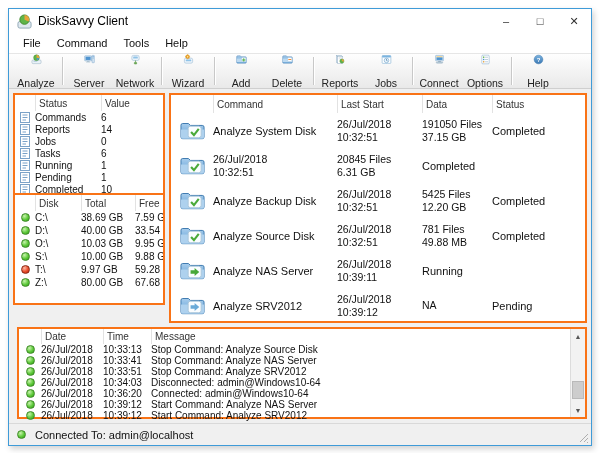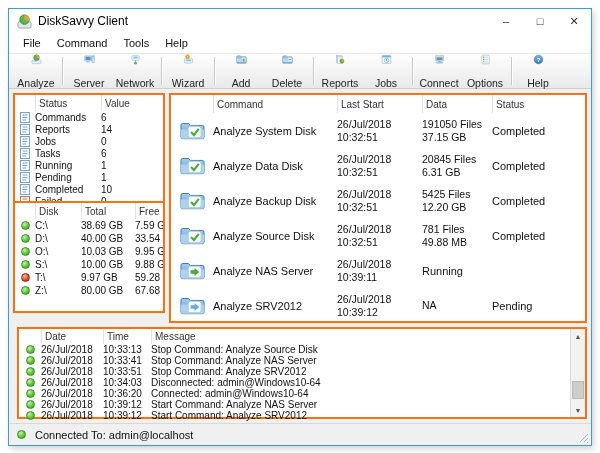--- a/index.html
+++ b/index.html
@@ -22,21 +22,21 @@
     background:linear-gradient(#fefefe,#e9e9e9); border-top:1px solid #e6e6e6; border-bottom:1px solid #cfcfcf;
     display:flex; align-items:center; padding-left:4px; }
   .tb-btn { width:46px; height:34px; display:flex; flex-direction:column; align-items:center; justify-content:center; gap:1px; }
   .tb-btn svg { width:21px; height:20px; }
   .tb-label { font-size:10.5px; color:#222; line-height:10px; white-space:nowrap;margin-top:12px; }
   .tb-sep { width:1px; height:28px; background:#c8c8c8; margin:0 3px; box-shadow:1px 0 0 #fff; }
   
   .workarea { position:absolute; left:0; top:80px; right:0; bottom:22px; background:#f0f0f0; }
   .panel { position:absolute; background:#fff; border:2px solid #f97316; }
   .status-panel { left:4px; top:4px; width:152px; height:114px; }
-  .disk-panel   { left:4px; top:112px; width:152px; height:112px; }
+  .disk-panel   { left:4px; top:104px; width:152px; height:112px; }
   .main-panel   { left:160px; top:4px; right:4px; height:230px; }
   .log-panel    { left:8px; top:238px; right:4px; height:92px; }
   .hdr-cell { font-size:10px; color:#333; padding-left:3px; border-left:1px solid #e2e2e2; display:flex; align-items:center; height:100%; overflow:hidden; }
   .hdr-cell:first-child { border-left:none; }
   
   .sp-hdr, .sp-row { display:grid; grid-template-columns:20px 66px 1fr; align-items:center; }
   .sp-hdr { height:16px; }
   .sp-row { height:12px; }
   .cell-txt { font-size:10px; color:#111; white-space:nowrap; overflow:hidden; }
   .icon-cell { display:flex; align-items:center; justify-content:center; }
@@ -434,21 +434,20 @@
         <span class="icon-cell cmd-icon" data-icon="folder-check">
           <svg viewBox="0 0 26 20">
               <path d="M1 4 q0-1.8 1.8-1.8 h6 l2 2 h12.4 q1.8 0 1.8 1.8 v10.2 q0 1.8 -1.8 1.8 H2.8 q-1.8 0 -1.8 -1.8 z" fill="url(#fold)" stroke="#3a78ae"></path>
               <path d="M1 8.5 h24 v7.7 q0 1.8 -1.8 1.8 H2.8 q-1.8 0 -1.8 -1.8 z" fill="#aed1ee"></path>
               <rect x="8.5" y="5" width="13.5" height="12" rx="2.5" fill="#fafdff" stroke="#aac6da"></rect>
               <path class="g-check" d="M11.5 11 l3 3.2 l5 -6.4" stroke="#4aaa3a" stroke-width="2.2" fill="none"></path>
               <path class="g-run" d="M11 9.2 h4.2 v-2.4 l4.8 4.2 -4.8 4.2 v-2.4 h-4.2 z" fill="#48a838"></path>
               <path class="g-pend" d="M11 9.2 h4.2 v-2.4 l4.8 4.2 -4.8 4.2 v-2.4 h-4.2 z" fill="#6aaad8"></path>
             </svg>
         </span>
-        <span class="mt-cell">Analyze Data Disk</span>
         <span class="mt-cell two-line"><span>26/Jul/2018</span><br><span>10:32:51</span></span>
         <span class="mt-cell two-line"><span>20845 Files</span><br><span>6.31 GB</span></span>
         <span class="mt-cell">Completed</span>
       </div>
 
       <div class="mt-row">
         <span class="icon-cell cmd-icon" data-icon="folder-check">
           <svg viewBox="0 0 26 20">
               <path d="M1 4 q0-1.8 1.8-1.8 h6 l2 2 h12.4 q1.8 0 1.8 1.8 v10.2 q0 1.8 -1.8 1.8 H2.8 q-1.8 0 -1.8 -1.8 z" fill="url(#fold)" stroke="#3a78ae"></path>
               <path d="M1 8.5 h24 v7.7 q0 1.8 -1.8 1.8 H2.8 q-1.8 0 -1.8 -1.8 z" fill="#aed1ee"></path>

